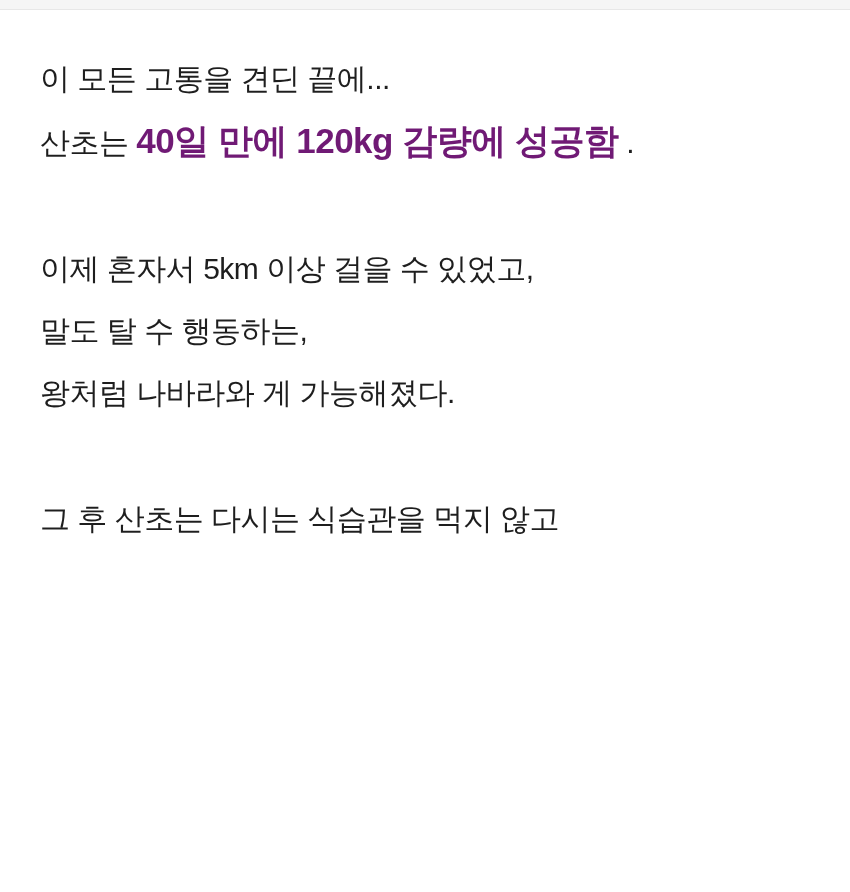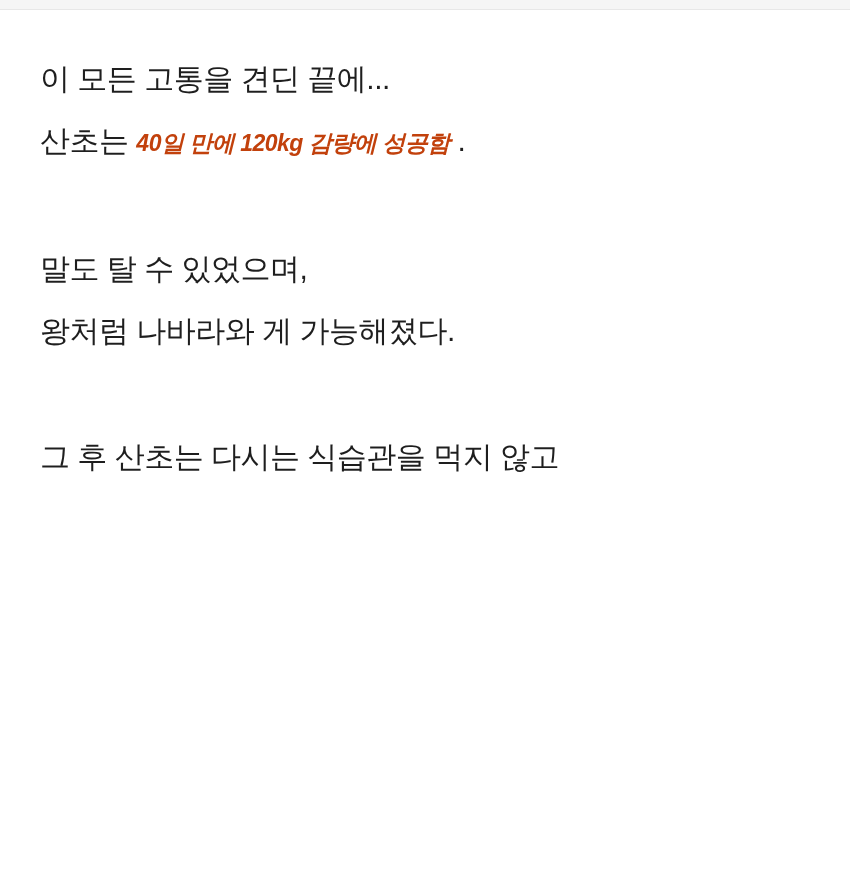--- a/index.html
+++ b/index.html
@@ -31,40 +31,40 @@
   .stanza {
     margin: 0 0 64px 0;
   }
   .line {
     margin: 0;
     line-height: 62px;
   }
   .seg { font-weight: 400; }
   .seg.bold {
     font-weight: 700;
-    font-size: 23px;
-    color: #c2410c;
-    font-style: italic;
+    font-size: 35px;
+    color: #701a75;
   }
 </style>
 </head>
 <body>
 
 <div class="page">
   <div class="top-strip"></div>
 
   <div class="content">
 
     <div class="stanza">
       <p class="line"><span class="seg">이 모든 고통을 견딘 끝에...</span></p>
       <p class="line"><span class="seg">산초는 </span><span class="seg bold">40일 만에 120kg 감량에 성공함</span><span class="seg"> .</span></p>
     </div>
 
     <div class="stanza">
-      <p class="line"><span class="seg">말도 탈 수 있었으며,</span></p>
+      <p class="line"><span class="seg">이제 혼자서 5km 이상 걸을 수 있었고,</span></p>
+      <p class="line"><span class="seg">말도 탈 수 행동하는,</span></p>
       <p class="line"><span class="seg">왕처럼 나바라와 게 가능해졌다.</span></p>
     </div>
 
 
     <div class="stanza">
       <p class="line"><span class="seg">그 후 산초는 다시는 식습관을 먹지 않고</span></p>
     </div>
 
   </div>
 </div>

